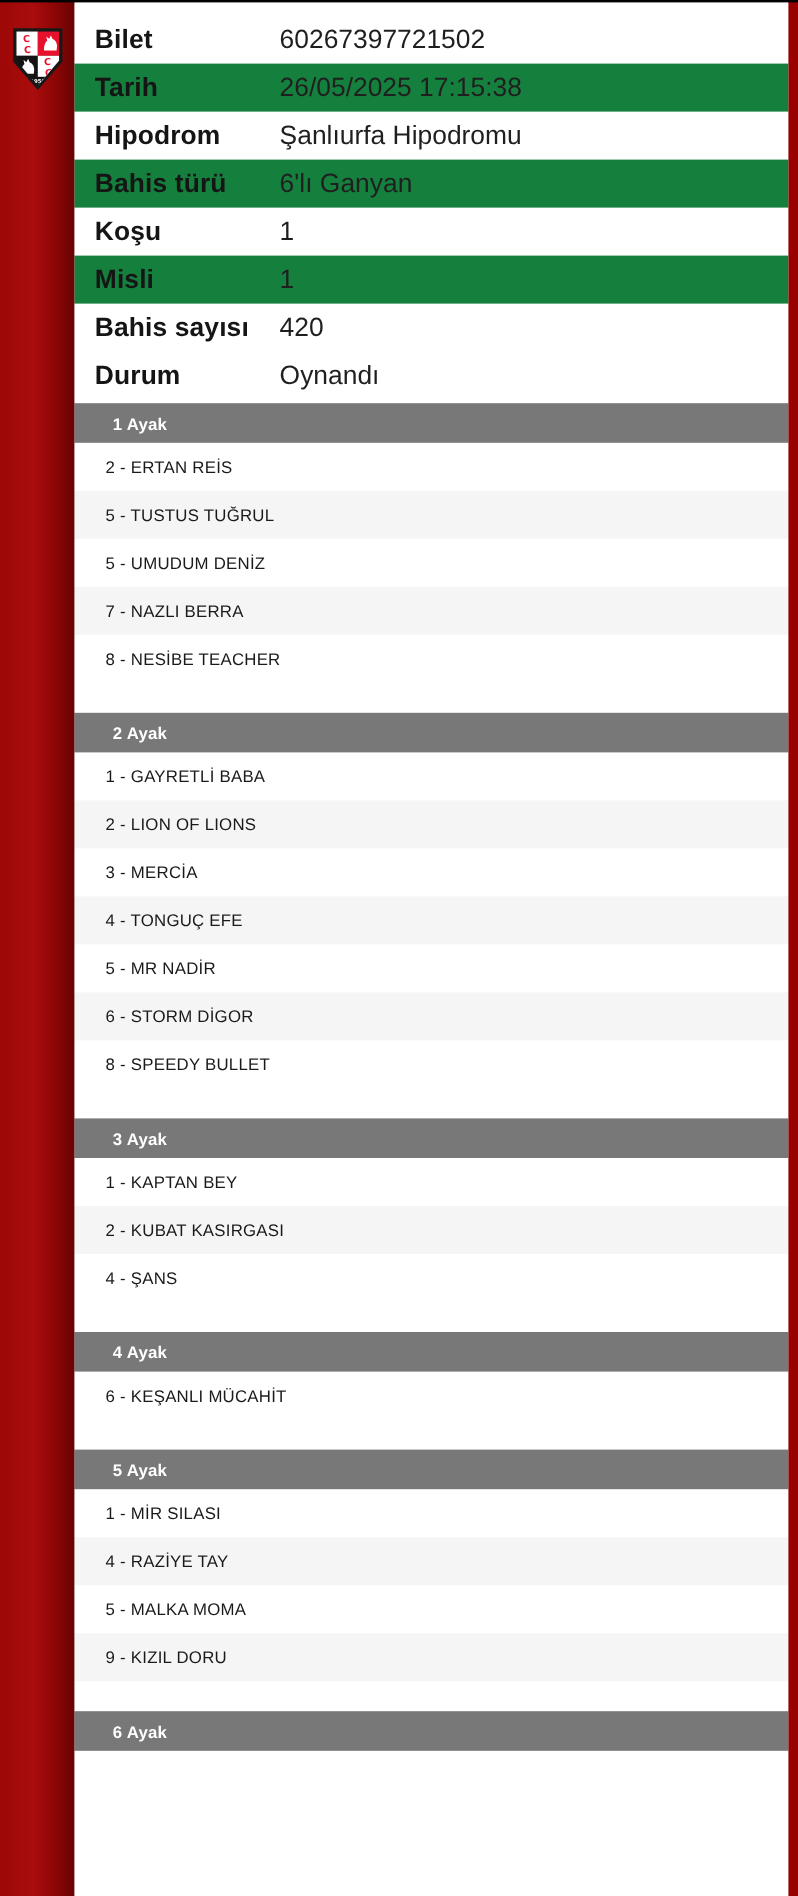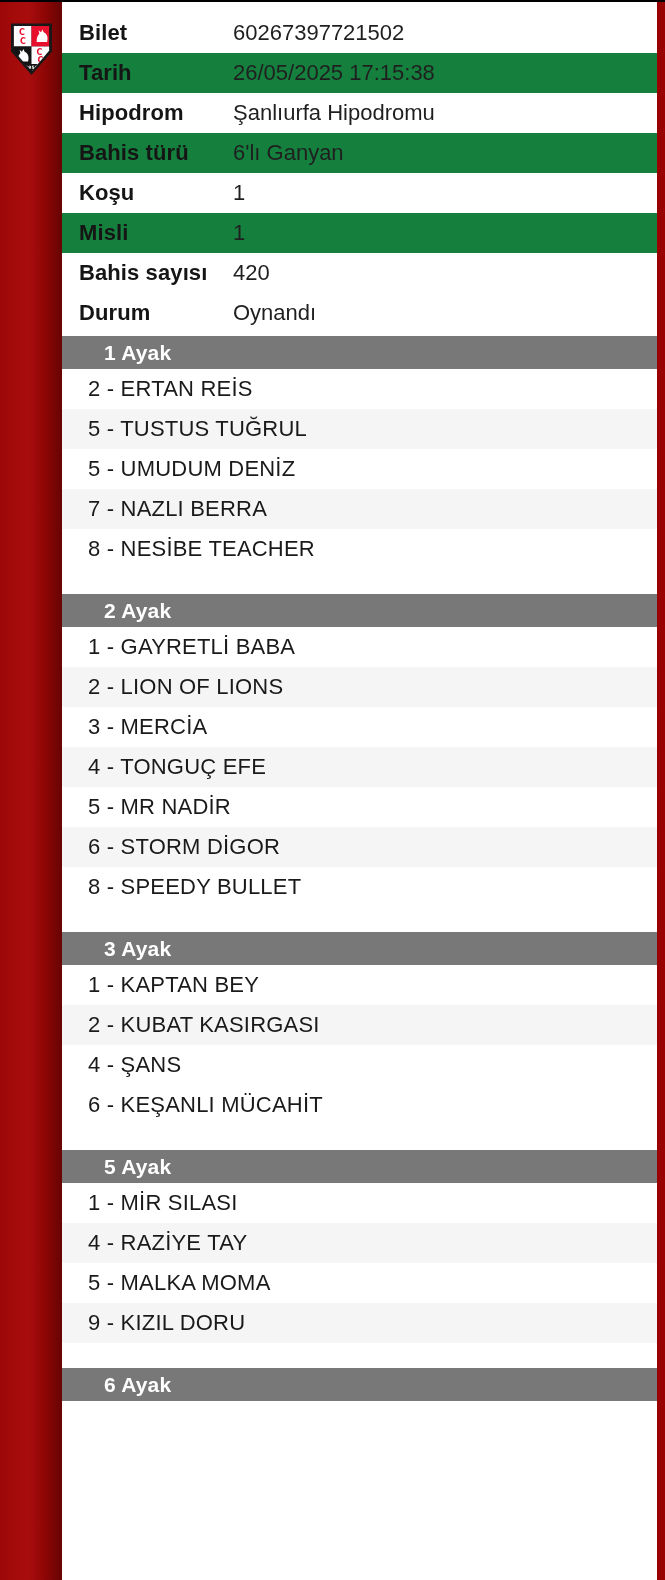--- a/index.html
+++ b/index.html
@@ -12,23 +12,23 @@
   .logo{position:absolute;left:9px;top:20px;width:45px;height:57px;}
   .logo svg{display:block;width:100%;height:100%;}
   .content{margin-left:62px;margin-right:8px;padding-top:13px;min-height:1567px;box-sizing:border-box;background:#fff;}
 
   .info-row{display:flex;align-items:center;height:40px;padding-left:17px;font-size:22px;}
   .info-row.alt{background:#15803d;}
   .info-label{width:154px;flex:none;font-weight:700;color:#151515;letter-spacing:.1px;}
   .info-value{color:#1f1f1f;}
 
   .leg-header{display:flex;align-items:center;height:33px;margin-top:25px;
-              background:#787878;color:#ffffff;font-weight:700;font-size:21px;padding-left:42px;letter-spacing:.2px;}
+              background:#787878;color:#ffffff;font-weight:700;font-size:14px;padding-left:32px;letter-spacing:.2px;}
   .leg:first-child .leg-header{margin-top:3px;}
-  .horse-row{display:flex;align-items:center;height:40px;padding-left:26px;font-size:22px;color:#1a1a1a;letter-spacing:.2px;}
+  .horse-row{display:flex;align-items:center;height:40px;padding-left:26px;font-size:14px;color:#1a1a1a;letter-spacing:.2px;}
   .horse-row.alt{background:#f5f5f5;}
   .ekuri{display:inline-flex;margin-left:10px;align-items:center;}
 </style>
 </head>
 <body>
 
 <div class="page">
   <div class="top-line"></div>
 
   <div class="sidebar">
@@ -198,20 +198,23 @@
   </div>
 
   <div class="horse-row">
     <span class="horse-label">4 - ŞANS</span>
 
   </div>
 </div>
   </section>
 
   <section class="leg">
+    <div class="leg-header">
+      <span>4 Ayak</span>
+    </div>
     <div class="leg-horses">
   <div class="horse-row">
     <span class="horse-label">6 - KEŞANLI MÜCAHİT</span>
 
   </div>
 </div>
   </section>
 
   <section class="leg">
     <div class="leg-header">

